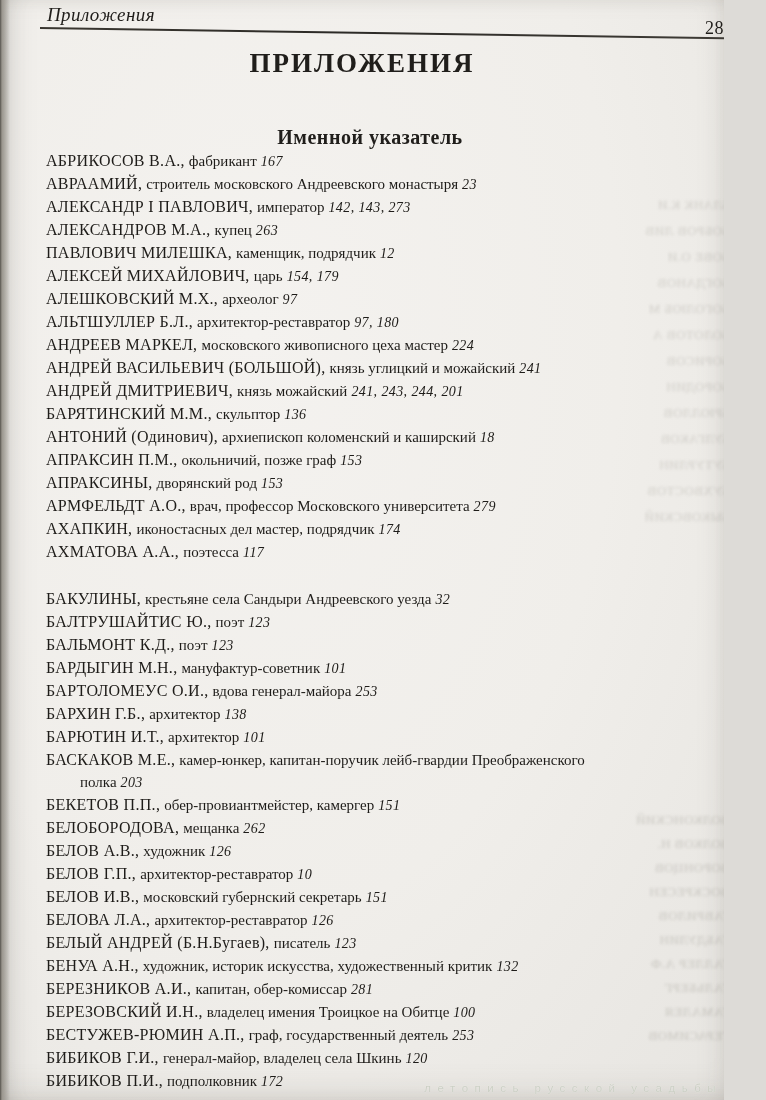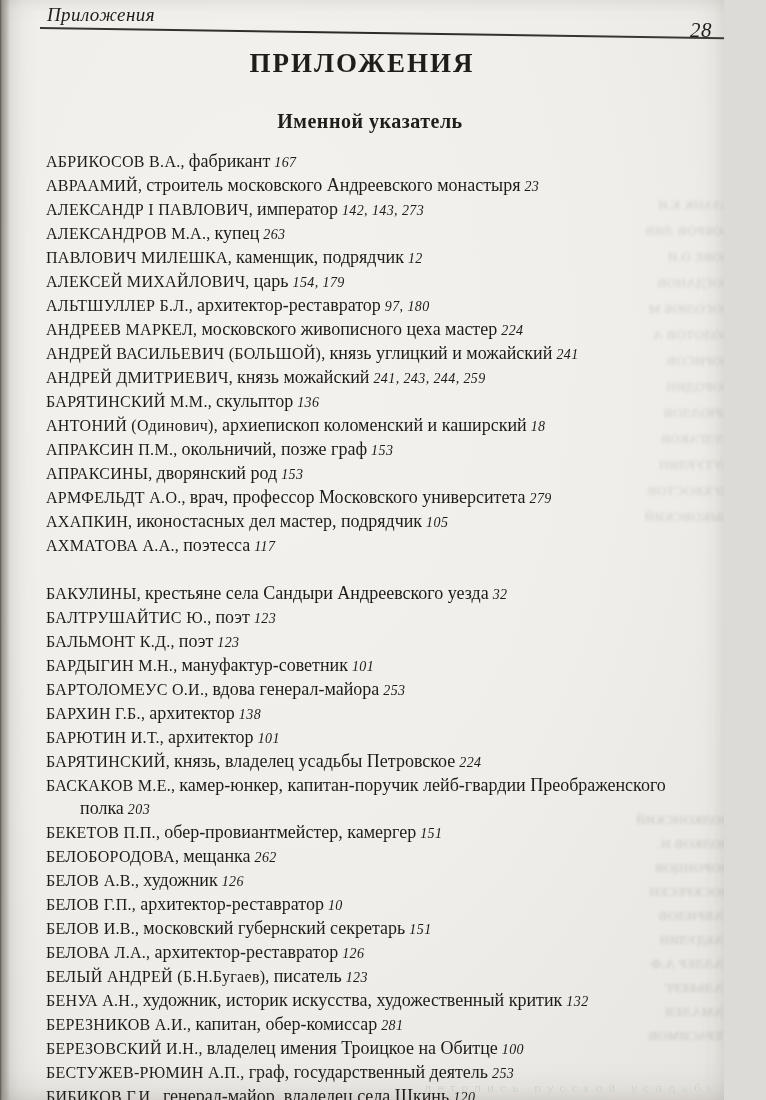--- a/index.html
+++ b/index.html
@@ -24,41 +24,41 @@
   .running-head {
     position: absolute; left: 47px; top: 4px;
     font-style: italic; font-size: 19px; letter-spacing: 0.4px;
   }
   .head-rule {
     position: absolute; left: 40px; top: 27px; width: 732px; height: 2px;
     background: linear-gradient(90deg, #3a3731, #2c2a26 40%, #403d37);
     transform: rotate(0.85deg); transform-origin: 0 0;
   }
   .page-num {
-    position: absolute; top: 18px; right: 12px;
-    font-size: 21px; letter-spacing: 0.5px; font-style: italic;
+    position: absolute; top: 18px; right: 0px;
+    font-size: 18px; letter-spacing: 0.5px;
   }
   .doc-title {
     position: absolute; top: 48px; left: 0; right: 0; text-align: center;
     font-size: 27px; font-weight: 700; letter-spacing: 2px;
   }
   .doc-subtitle {
     position: absolute; top: 110px; left: 0; right: 0; text-align: center;
     font-size: 20px; font-weight: 700; letter-spacing: 0.5px;
   }
   .index {
     position: absolute; left: 46px; right: 8px; top: 150px;
   }
   .idx-section + .idx-section { margin-top: 24px; }
   .entry {
     margin: 0; padding-left: 34px; text-indent: -34px;
     line-height: 22px; color: #1e1c19;
   }
   .nm { font-size: 16px; letter-spacing: 0.3px; }
-  .ds { font-size: 18px; white-space: pre-line; text-align: right; }
+  .ds { font-size: 15px; white-space: pre-line; text-align: right; }
   .pg { font-style: italic; font-size: 14px; letter-spacing: 0.4px; text-align: center; }
   .watermark {
     position: absolute; bottom: 6px; right: 2px;
     font-family: "Liberation Sans", "DejaVu Sans", sans-serif;
     font-size: 11.5px; letter-spacing: 6.5px; color: #cbcfc4;
     white-space: nowrap; text-shadow: 0 0 1px rgba(255,255,255,0.6); text-align: right;
   }
   .ghost-col {
     position: absolute; right: -6px; width: 150px;
     transform: scaleX(-1); filter: blur(1.6px);
@@ -75,57 +75,58 @@
 <body>
 
 <div class="page">
   <div class="gutter-edge"></div>
 
   <div class="running-head">Приложения</div>
   <div class="head-rule"></div>
   <div class="page-num">28</div>
 
   <h1 class="doc-title" style="margin:0;">ПРИЛОЖЕНИЯ</h1>
-  <h2 class="doc-subtitle" style="margin:0;padding-left:16px;">Именной указатель</h2>
+  <h2 class="doc-subtitle" style="margin:16px;padding-left:16px;">Именной указатель</h2>
 
   <div class="index" id="index-root">
   <section class="idx-section">
     <div class="entries">
   <p class="entry"><span class="nm">АБРИКОСОВ В.А.,</span> <span class="ds">фабрикант</span> <span class="pg">167</span></p>
 
   <p class="entry"><span class="nm">АВРААМИЙ,</span> <span class="ds">строитель московского Андреевского монастыря</span> <span class="pg">23</span></p>
 
   <p class="entry"><span class="nm">АЛЕКСАНДР I ПАВЛОВИЧ,</span> <span class="ds">император</span> <span class="pg">142, 143, 273</span></p>
 
   <p class="entry"><span class="nm">АЛЕКСАНДРОВ М.А.,</span> <span class="ds">купец</span> <span class="pg">263</span></p>
 
   <p class="entry"><span class="nm">ПАВЛОВИЧ МИЛЕШКА,</span> <span class="ds">каменщик, подрядчик</span> <span class="pg">12</span></p>
 
   <p class="entry"><span class="nm">АЛЕКСЕЙ МИХАЙЛОВИЧ,</span> <span class="ds">царь</span> <span class="pg">154, 179</span></p>
 
+  <p class="entry"><span class="nm">АЛЕШКОВСКИЙ М.Х.,</span> <span class="ds">археолог</span> <span class="pg">97</span></p>
 
   <p class="entry"><span class="nm">АЛЬТШУЛЛЕР Б.Л.,</span> <span class="ds">архитектор-реставратор</span> <span class="pg">97, 180</span></p>
 
   <p class="entry"><span class="nm">АНДРЕЕВ МАРКЕЛ,</span> <span class="ds">московского живописного цеха мастер</span> <span class="pg">224</span></p>
 
   <p class="entry"><span class="nm">АНДРЕЙ ВАСИЛЬЕВИЧ (БОЛЬШОЙ),</span> <span class="ds">князь углицкий и можайский</span> <span class="pg">241</span></p>
 
-  <p class="entry"><span class="nm">АНДРЕЙ ДМИТРИЕВИЧ,</span> <span class="ds">князь можайский</span> <span class="pg">241, 243, 244, 259</span></p>
+  <p class="entry"><span class="nm">АНДРЕЙ ДМИТРИЕВИЧ,</span> <span class="ds">князь можайский</span> <span class="pg">241, 243, 244, 201</span></p>
 
   <p class="entry"><span class="nm">БАРЯТИНСКИЙ М.М.,</span> <span class="ds">скульптор</span> <span class="pg">136</span></p>
 
   <p class="entry"><span class="nm">АНТОНИЙ (Одинович),</span> <span class="ds">архиепископ коломенский и каширский</span> <span class="pg">18</span></p>
 
   <p class="entry"><span class="nm">АПРАКСИН П.М.,</span> <span class="ds">окольничий, позже граф</span> <span class="pg">153</span></p>
 
   <p class="entry"><span class="nm">АПРАКСИНЫ,</span> <span class="ds">дворянский род</span> <span class="pg">153</span></p>
 
   <p class="entry"><span class="nm">АРМФЕЛЬДТ А.О.,</span> <span class="ds">врач, профессор Московского университета</span> <span class="pg">279</span></p>
 
-  <p class="entry"><span class="nm">АХАПКИН,</span> <span class="ds">иконостасных дел мастер, подрядчик</span> <span class="pg">105</span></p>
+  <p class="entry"><span class="nm">АХАПКИН,</span> <span class="ds">иконостасных дел мастер, подрядчик</span> <span class="pg">174</span></p>
 
   <p class="entry"><span class="nm">АХМАТОВА А.А.,</span> <span class="ds">поэтесса</span> <span class="pg">117</span></p>
 </div>
   </section>
 
   <section class="idx-section">
     <div class="entries">
   <p class="entry"><span class="nm">БАКУЛИНЫ,</span> <span class="ds">крестьяне села Сандыри Андреевского уезда</span> <span class="pg">32</span></p>
 
   <p class="entry"><span class="nm">БАЛТРУШАЙТИС Ю.,</span> <span class="ds">поэт</span> <span class="pg">123</span></p>
@@ -133,21 +134,20 @@
   <p class="entry"><span class="nm">БАЛЬМОНТ К.Д.,</span> <span class="ds">поэт</span> <span class="pg">123</span></p>
 
   <p class="entry"><span class="nm">БАРДЫГИН М.Н.,</span> <span class="ds">мануфактур-советник</span> <span class="pg">101</span></p>
 
   <p class="entry"><span class="nm">БАРТОЛОМЕУС О.И.,</span> <span class="ds">вдова генерал-майора</span> <span class="pg">253</span></p>
 
   <p class="entry"><span class="nm">БАРХИН Г.Б.,</span> <span class="ds">архитектор</span> <span class="pg">138</span></p>
 
   <p class="entry"><span class="nm">БАРЮТИН И.Т.,</span> <span class="ds">архитектор</span> <span class="pg">101</span></p>
 
-  <p class="entry"><span class="nm">БАРЯТИНСКИЙ,</span> <span class="ds">князь, владелец усадьбы Петровское</span> <span class="pg">224</span></p>
 
   <p class="entry"><span class="nm">БАСКАКОВ М.Е.,</span> <span class="ds">камер-юнкер, капитан-поручик лейб-гвардии Преображенского
 полка</span> <span class="pg">203</span></p>
 
   <p class="entry"><span class="nm">БЕКЕТОВ П.П.,</span> <span class="ds">обер-провиантмейстер, камергер</span> <span class="pg">151</span></p>
 
   <p class="entry"><span class="nm">БЕЛОБОРОДОВА,</span> <span class="ds">мещанка</span> <span class="pg">262</span></p>
 
   <p class="entry"><span class="nm">БЕЛОВ А.В.,</span> <span class="ds">художник</span> <span class="pg">126</span></p>
 

